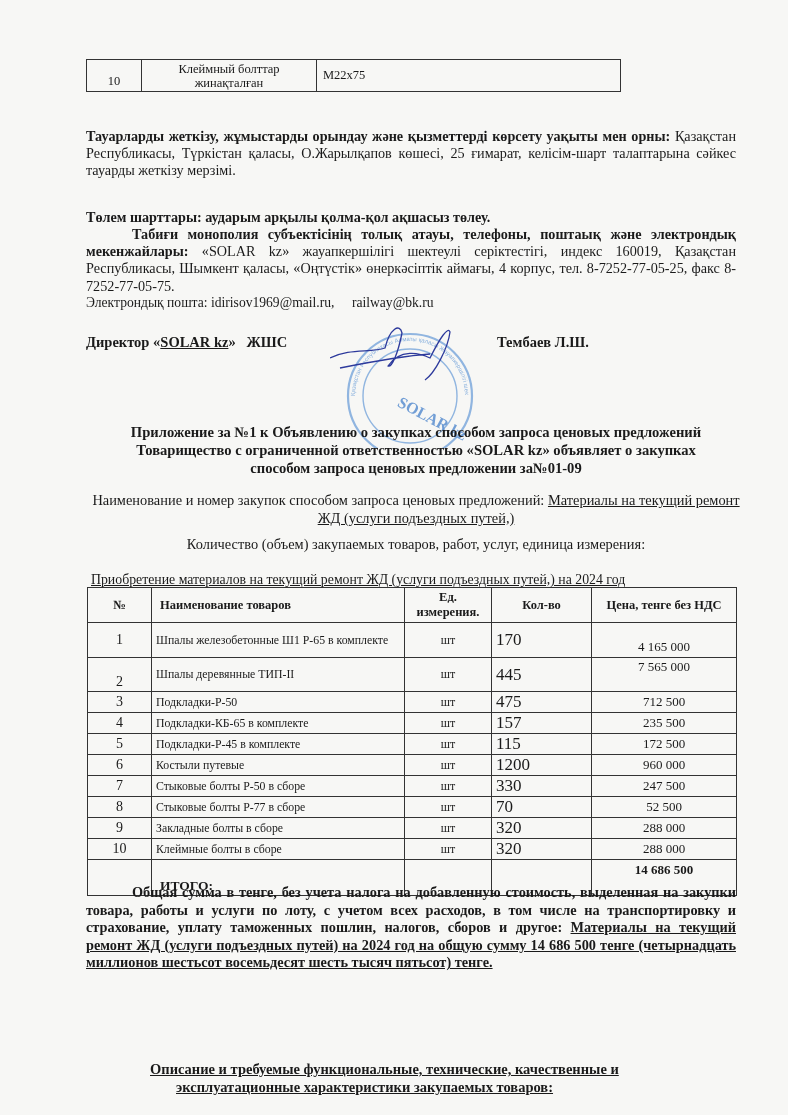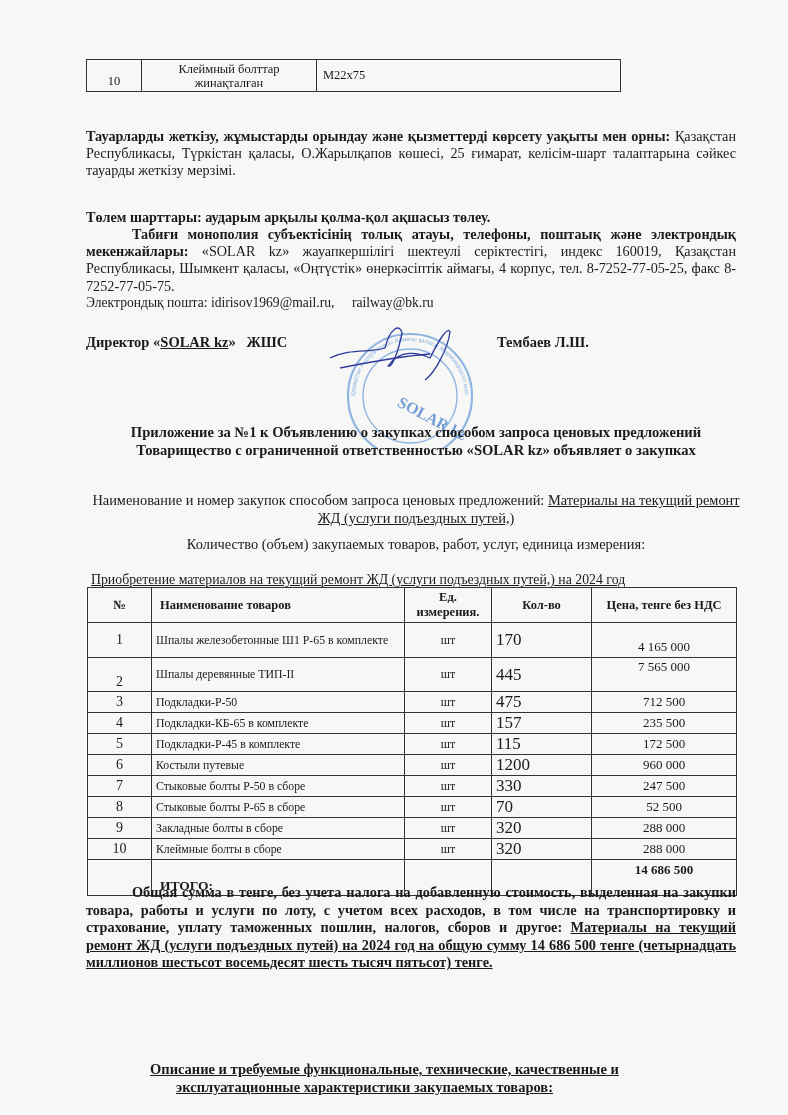--- a/index.html
+++ b/index.html
@@ -110,20 +110,21 @@
   <text font-size="6" fill="#6d9fd8" opacity="0.8" font-family="Liberation Sans, sans-serif">
     <textPath href="#ringpath">Қазақстан Республикасы Алматы қаласы Жауапкершілігі шектеулі серіктестігі Товарищество с ограниченной ответственностью</textPath>
   </text>
   <text x="68" y="94" font-size="16" font-weight="bold" fill="#5b8fd0" opacity="0.85" transform="rotate(28 80 88)" font-family="Liberation Serif, serif">SOLAR kz</text>
   <path d="M 0 40 C 20 30, 40 35, 55 30 C 60 10, 70 5, 72 15 C 68 35, 62 50, 58 48 C 70 30, 90 35, 100 40 C 110 20, 118 8, 120 14 C 118 30, 105 55, 95 62 M 10 50 C 40 44, 70 38, 100 36" fill="none" stroke="#2d3a9c" stroke-width="1.3"></path>
 </svg>
 
 <div id="appendix" class="abs">
   <div>Приложение за №1 к Объявлению о закупках способом запроса ценовых предложений</div>
   <div>Товарищество с ограниченной ответственностью «SOLAR kz» объявляет о закупках</div>
+  <div>способом запроса ценовых предложении за№01-09</div>
 </div>
 
 <div id="proc-name" class="abs">
   <span>Наименование и номер закупок способом запроса ценовых предложений: </span><span class="u">Материалы на текущий ремонт ЖД (услуги подъездных путей,)</span>
 </div>
 <div id="proc-qty" class="abs">Количество (объем) закупаемых товаров, работ, услуг, единица измерения:</div>
 <div id="proc-caption" class="abs">Приобретение материалов на текущий ремонт ЖД (услуги подъездных путей,) на 2024 год</div>
 
 <table id="items-table" class="abs">
   <tbody>
@@ -178,21 +179,21 @@
   </tr>
   <tr class="row">
     <td class="num">7</td>
     <td class="name">Стыковые болты Р-50 в сборе</td>
     <td class="unit">шт</td>
     <td class="qty">330</td>
     <td class="price">247 500</td>
   </tr>
   <tr class="row">
     <td class="num">8</td>
-    <td class="name">Стыковые болты Р-65 в сборе</td>
+    <td class="name">Стыковые болты Р-77 в сборе</td>
     <td class="unit">шт</td>
     <td class="qty">70</td>
     <td class="price">52 500</td>
   </tr>
   <tr class="row">
     <td class="num">9</td>
     <td class="name">Закладные болты в сборе</td>
     <td class="unit">шт</td>
     <td class="qty">320</td>
     <td class="price">288 000</td>

